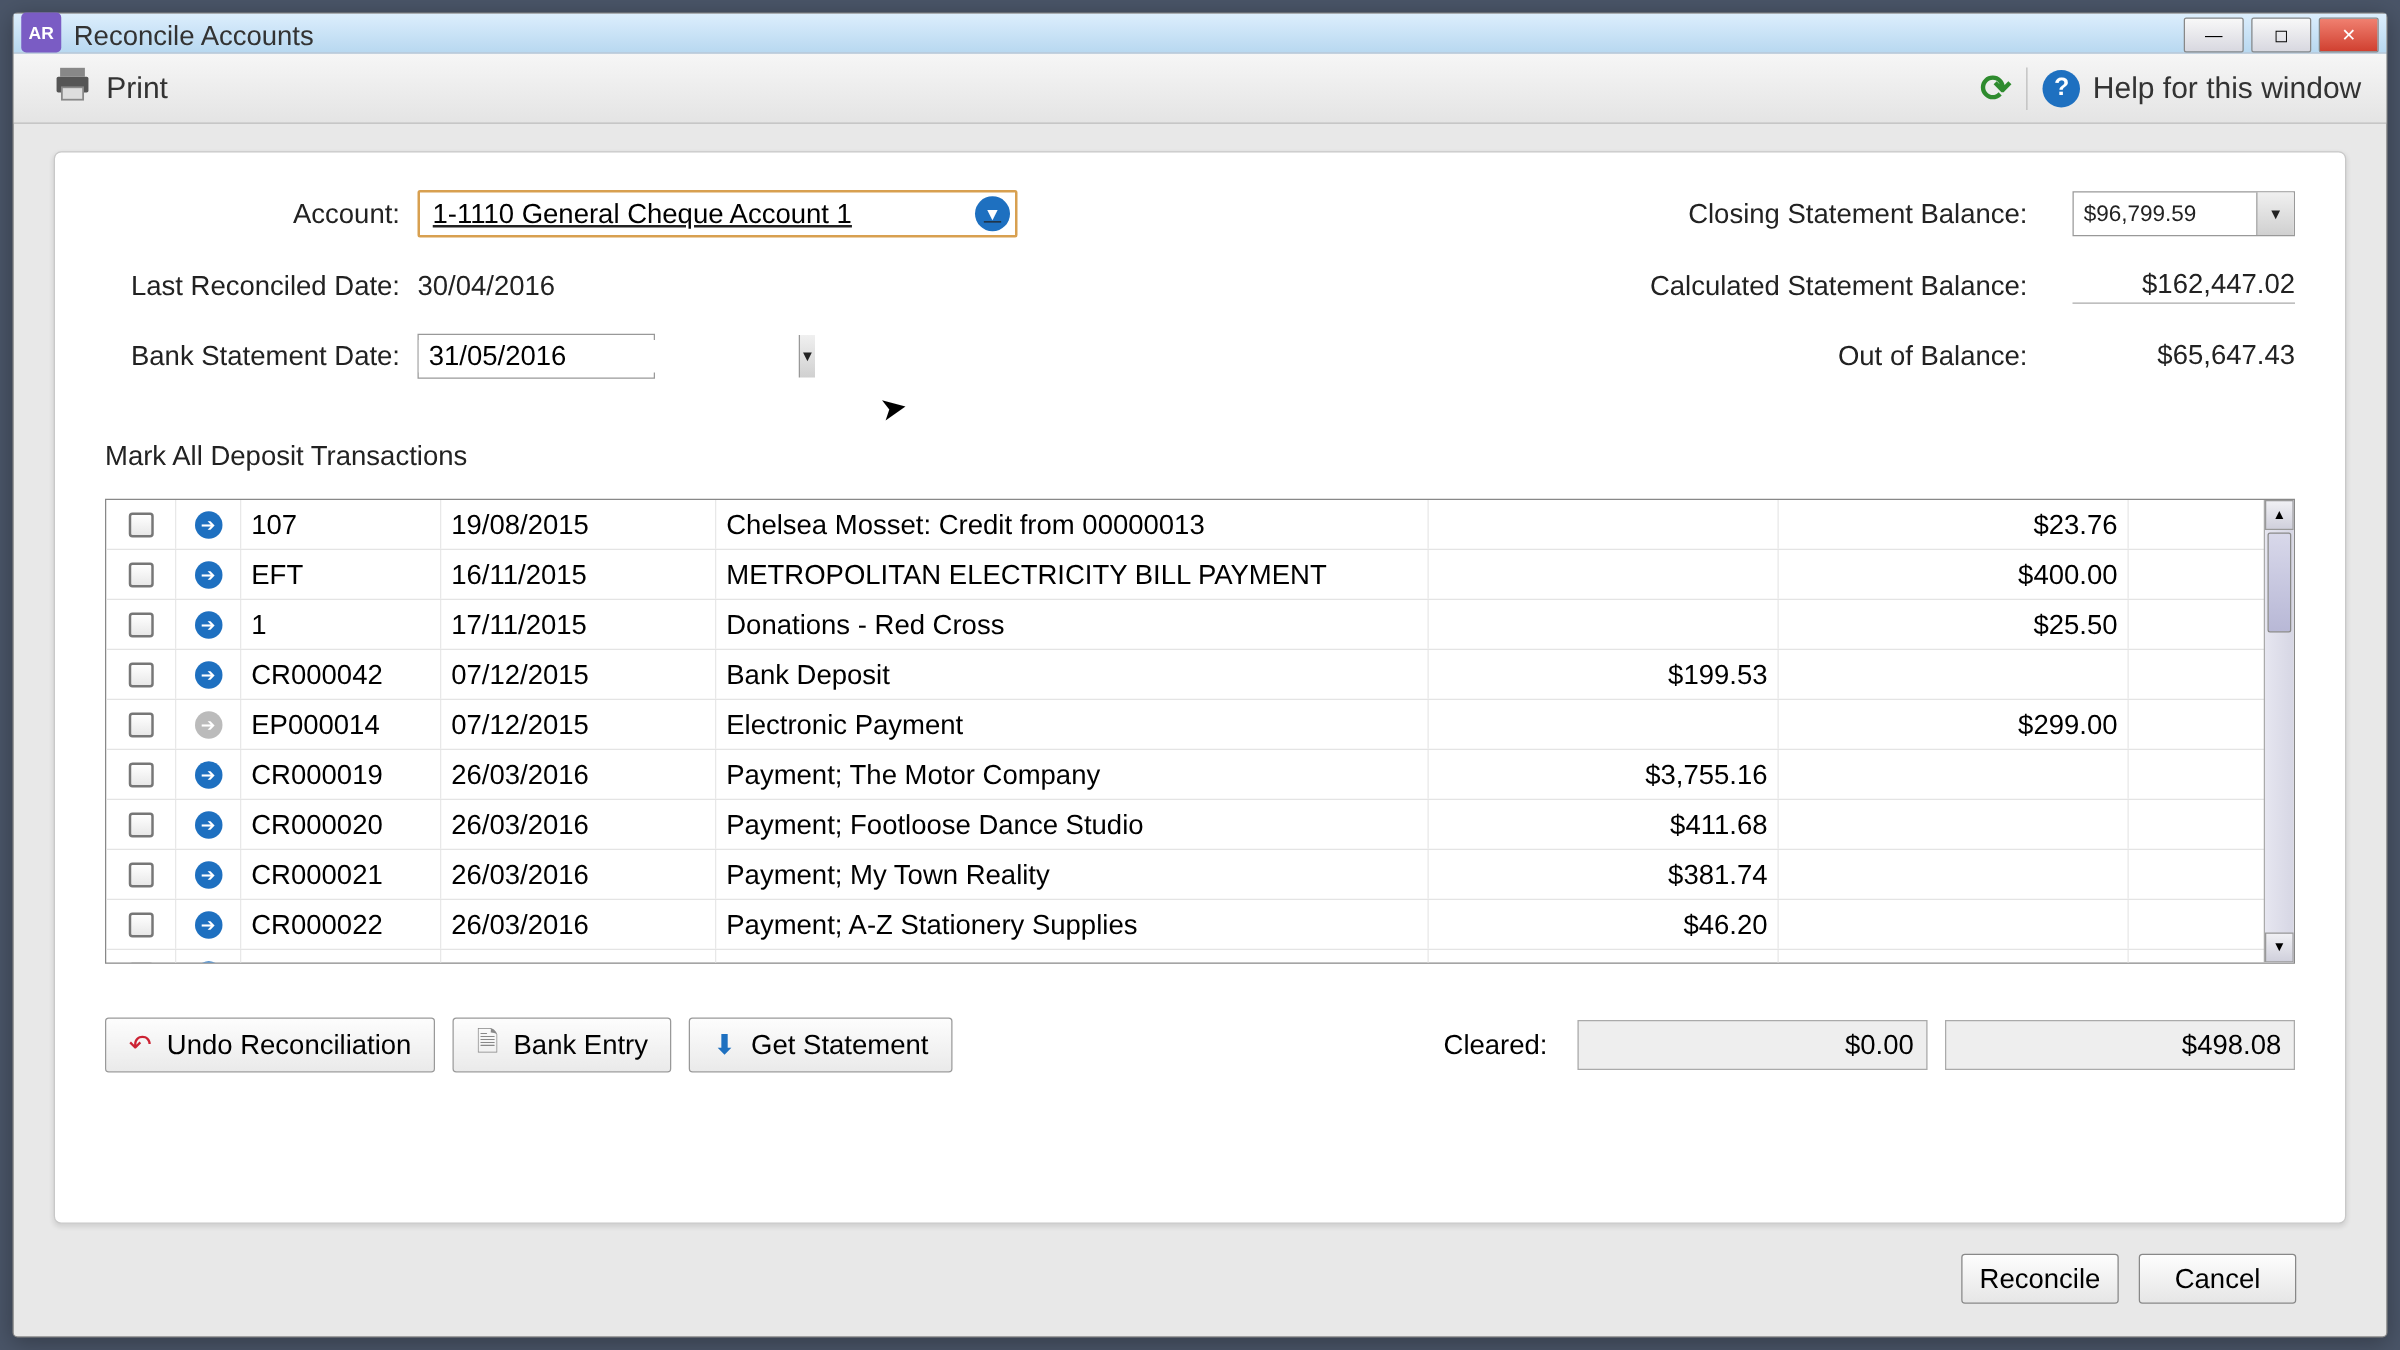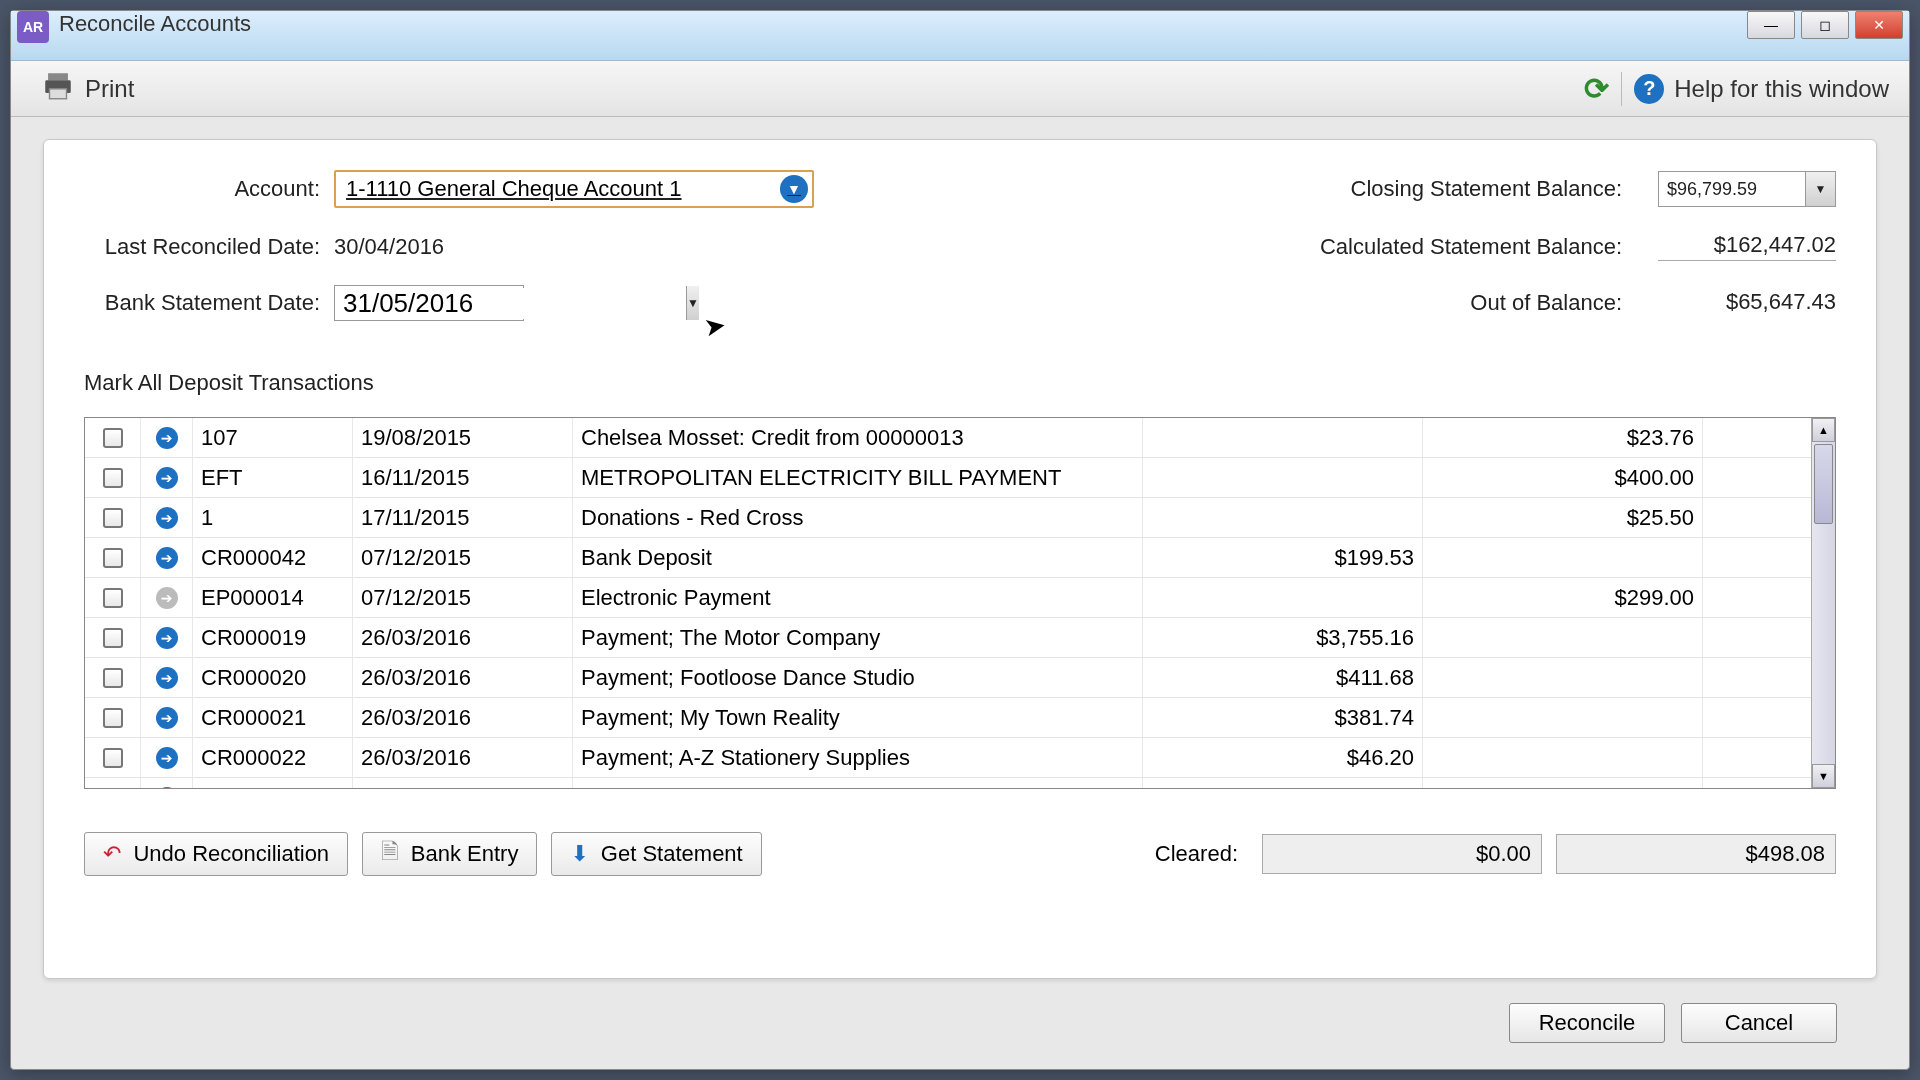--- a/index.html
+++ b/index.html
@@ -18,24 +18,24 @@
     right: 10px;
     bottom: 10px;
     background: #e8e8e8;
     border: 1px solid #888;
     border-radius: 4px;
     display: flex;
     flex-direction: column;
     box-shadow: 0 4px 20px rgba(0,0,0,0.3);
   }
   .titlebar {
-    height: 50px;
+    height: 32px;
     background: linear-gradient(#dceefd, #b8d8f0);
     display: flex;
-    align-items: flex-start;
+    align-items: flex-end;
     padding: 0 6px;
     border-bottom: 1px solid #a0b8d0;
   }
   .app-icon {
     width: 32px; height: 32px;
     background: #7a5cc4;
     border-radius: 4px;
     color: #fff;
     font-weight: bold;
     font-size: 14px;
@@ -119,21 +119,21 @@
   }
   .combo-btn {
     width: 28px; height: 28px; border-radius: 50%;
     background: #1e70c0; color:#fff; display:flex;align-items:center;justify-content:center;
     margin-right: 4px; font-size: 14px; cursor:pointer;
   }
   .datebox {
     display:flex; align-items:center;
     border: 1px solid #999; height:36px; width: 190px;
   }
-  .datebox input { border:none; flex:1; padding:0 8px; font-size:26px; outline:none;}
+  .datebox input { border:none; flex:1; padding:0 8px; font-size:22px; outline:none;}
   .drop-btn {
     width: 30px; height: 34px;
     background: linear-gradient(#f0f0f0,#d0d0d0);
     border-left: 1px solid #999;
     display:flex;align-items:center;justify-content:center; cursor:pointer;
     font-size: 12px;
   }
   .balance-combo {
     display:flex; align-items:center;
     border: 1px solid #999; height: 36px; width: 178px;
@@ -231,21 +231,21 @@
     background: #eee;
     display:flex; align-items:center; justify-content:flex-end;
     padding: 0 10px; font-size: 22px;
   }
 
   .footer {
     display:flex; justify-content:flex-end; gap: 16px;
     padding: 24px 40px 6px 0;
   }
   .footer .btn {
-    width: 156px; height: 40px;
+    width: 126px; height: 40px;
     border: 1px solid #888; border-radius: 3px;
     background: linear-gradient(#fdfdfd,#e6e6e6);
     font-size: 22px; cursor:pointer;
     display:flex;align-items:center;justify-content:center;
   }
   .cursor-fake {
     position:absolute; left: 693px; top: 300px;
     font-size: 26px; color: #000; pointer-events:none;
     transform: rotate(-10deg);
   }

